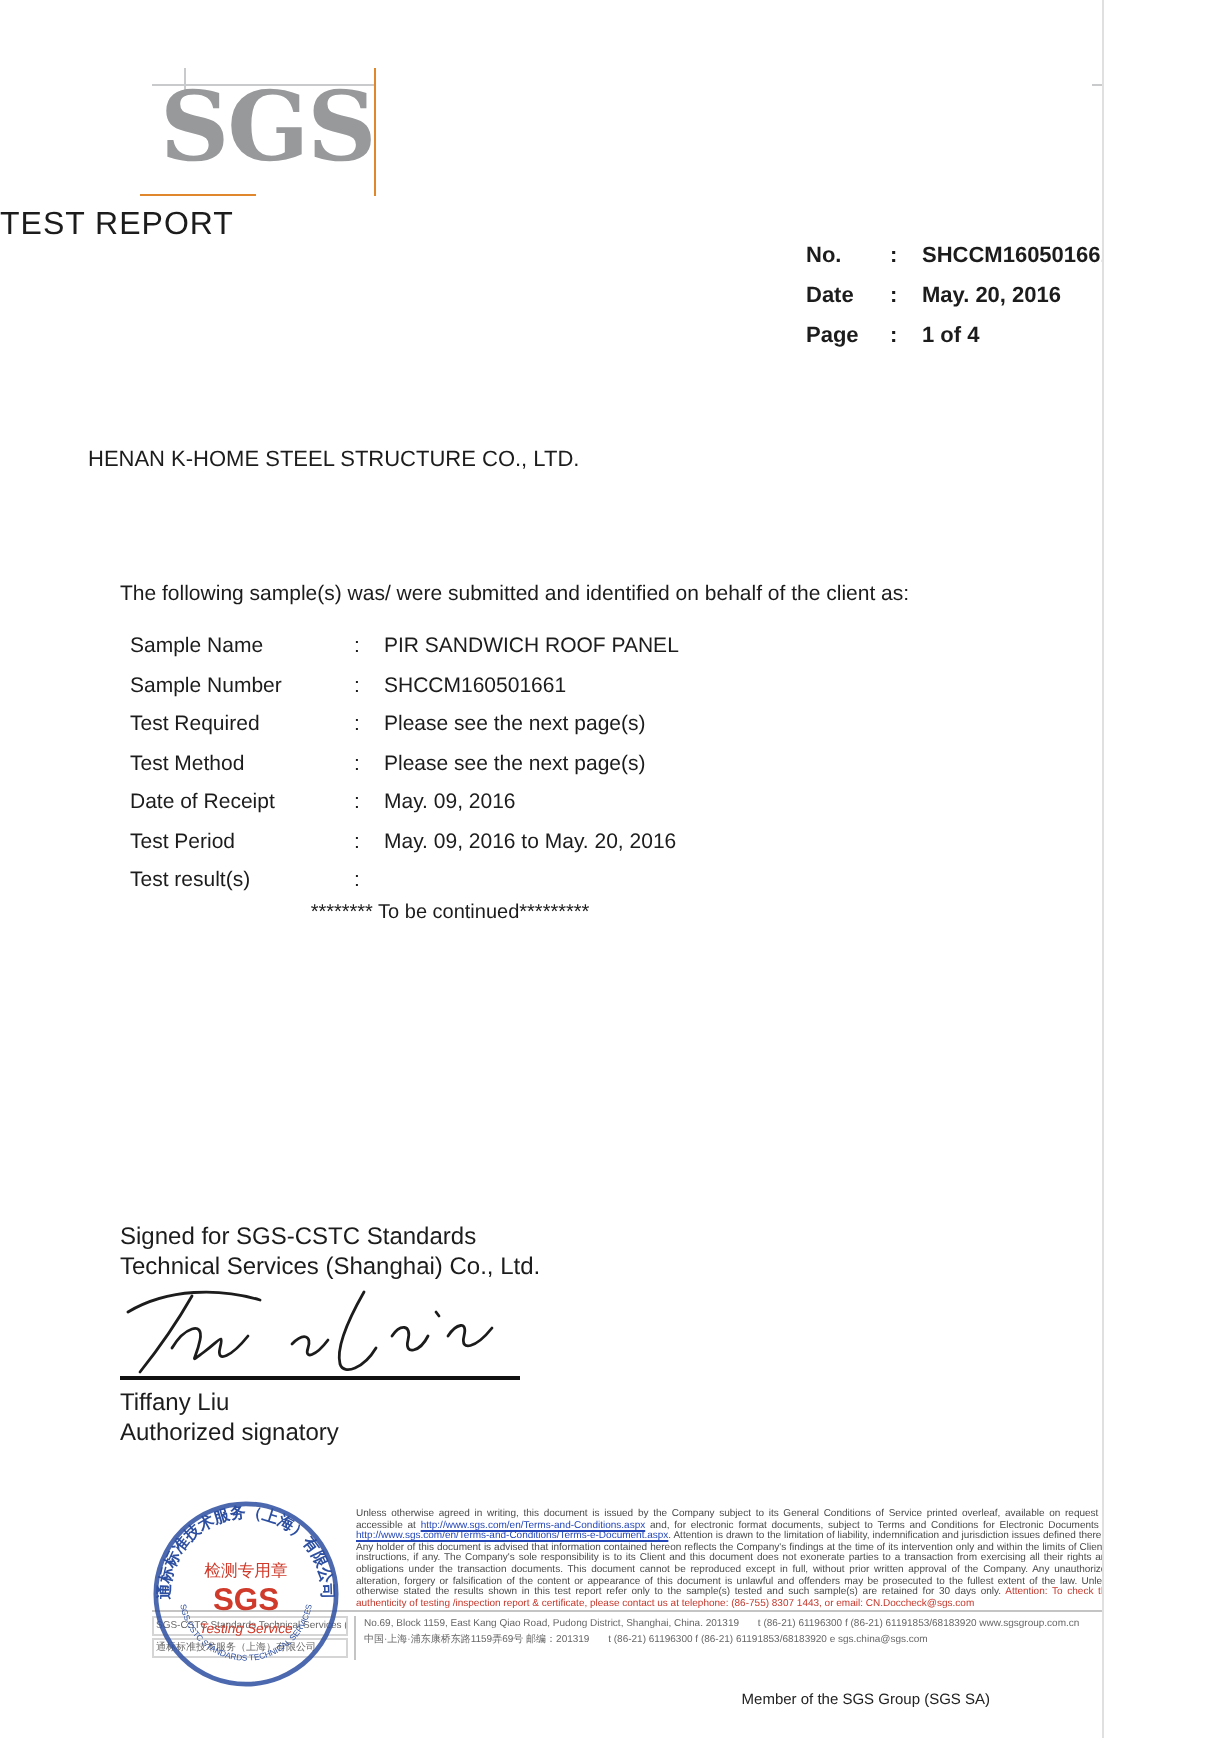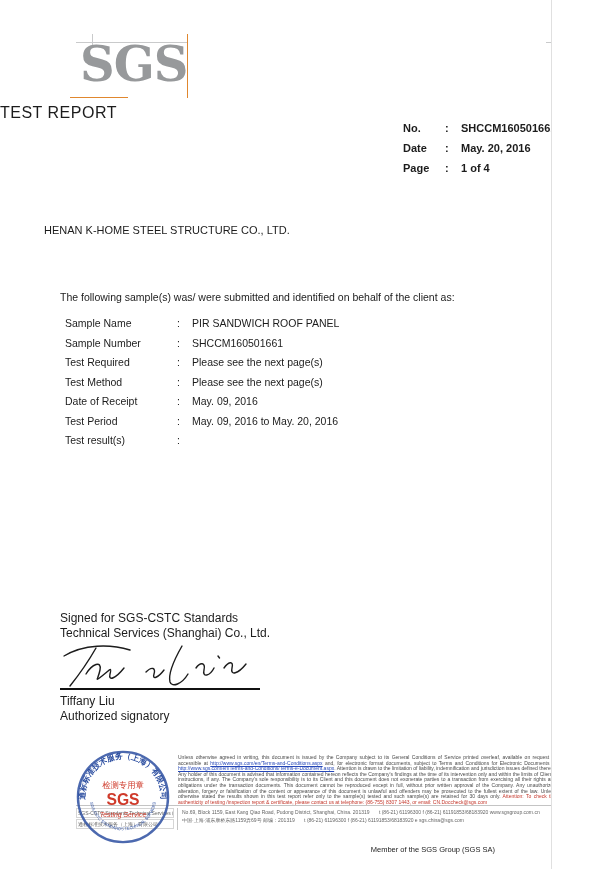--- a/index.html
+++ b/index.html
@@ -121,20 +121,21 @@
       <span class="field-label">Test Period</span>
       <span class="field-sep">:</span>
       <span class="field-value">May. 09, 2016 to May. 20, 2016</span>
     </div>
     <div class="field-row">
       <span class="field-label">Test result(s)</span>
       <span class="field-sep">:</span>
     </div>
   </div>
 
+  <div class="continued">******** To be continued*********</div>
 
   <div class="sign">
     <div>Signed for SGS-CSTC Standards</div>
     <div>Technical Services (Shanghai) Co., Ltd.</div>
     <svg class="sig-svg" width="200" height="46" viewBox="0 0 200 46">
       <g fill="none" stroke="#1c1c1c" stroke-width="1.4" stroke-linecap="round">
         <path d="M4 14 C 24 2, 50 2, 70 8"></path>
         <path d="M36 6 C 28 20, 18 34, 10 44"></path>
         <path d="M26 32 C 32 22, 42 18, 40 28 C 38 38, 34 40, 42 34 C 50 28, 52 24, 50 32 C 48 40, 56 36, 64 26"></path>
         <path d="M86 30 C 92 24, 96 26, 94 32 C 92 38, 98 36, 104 28"></path>

